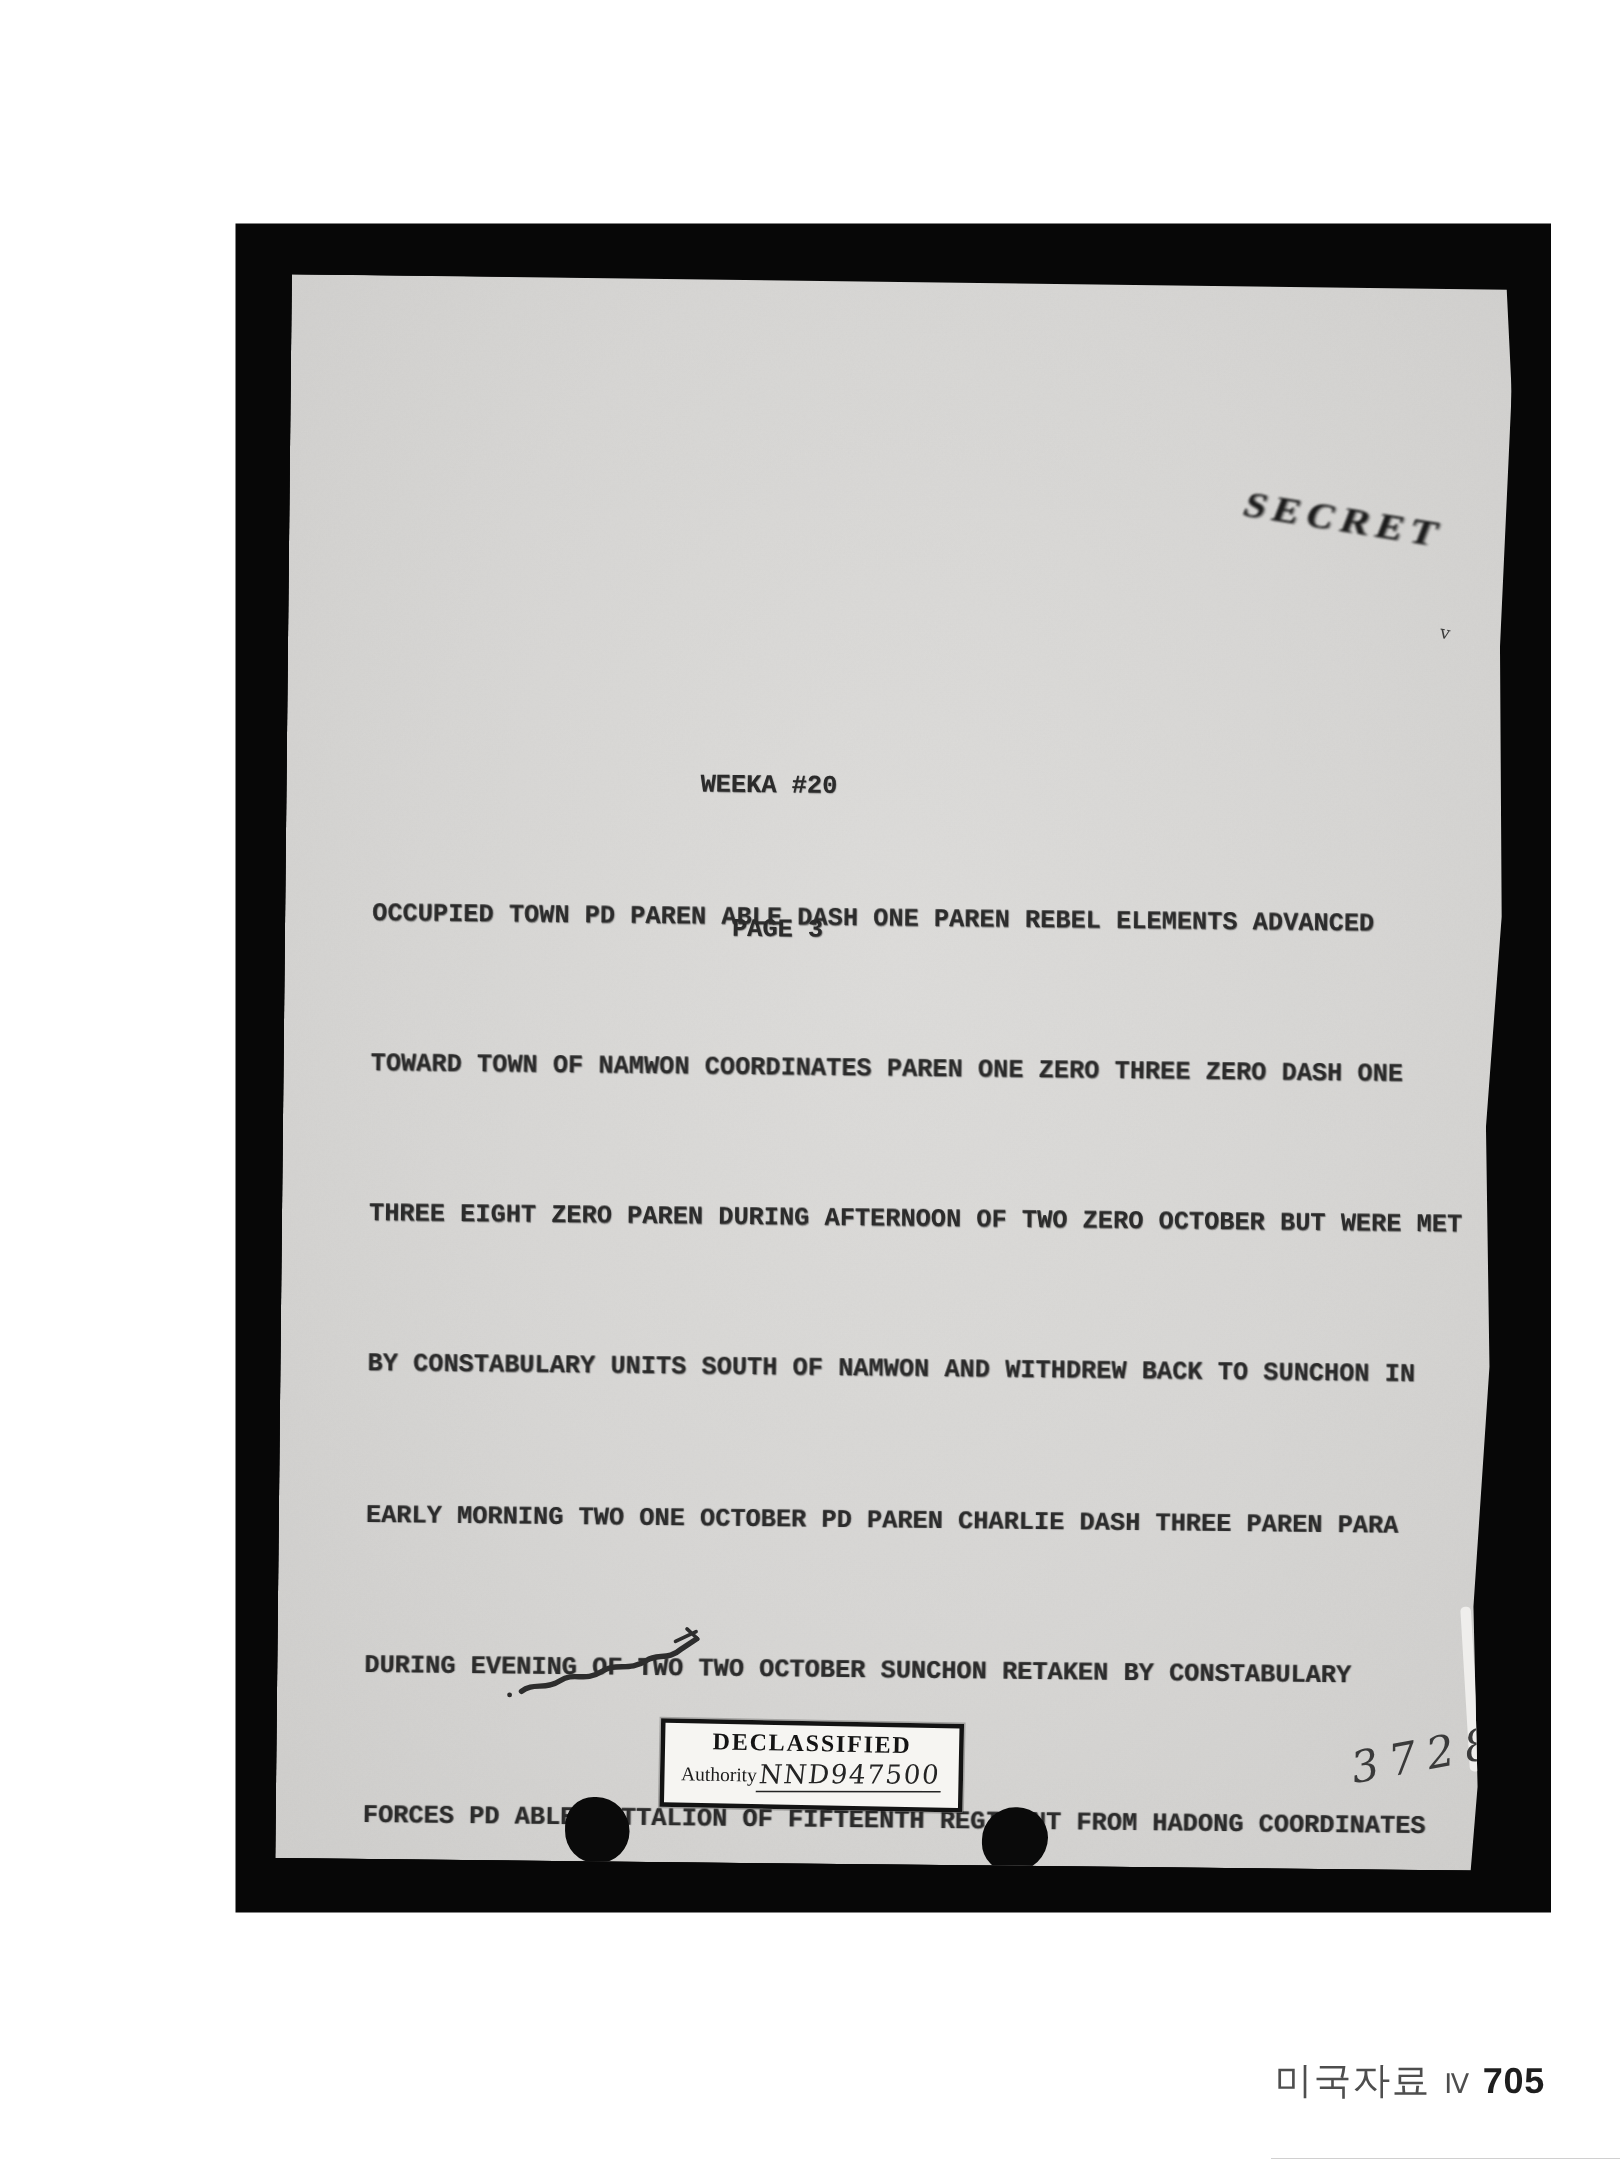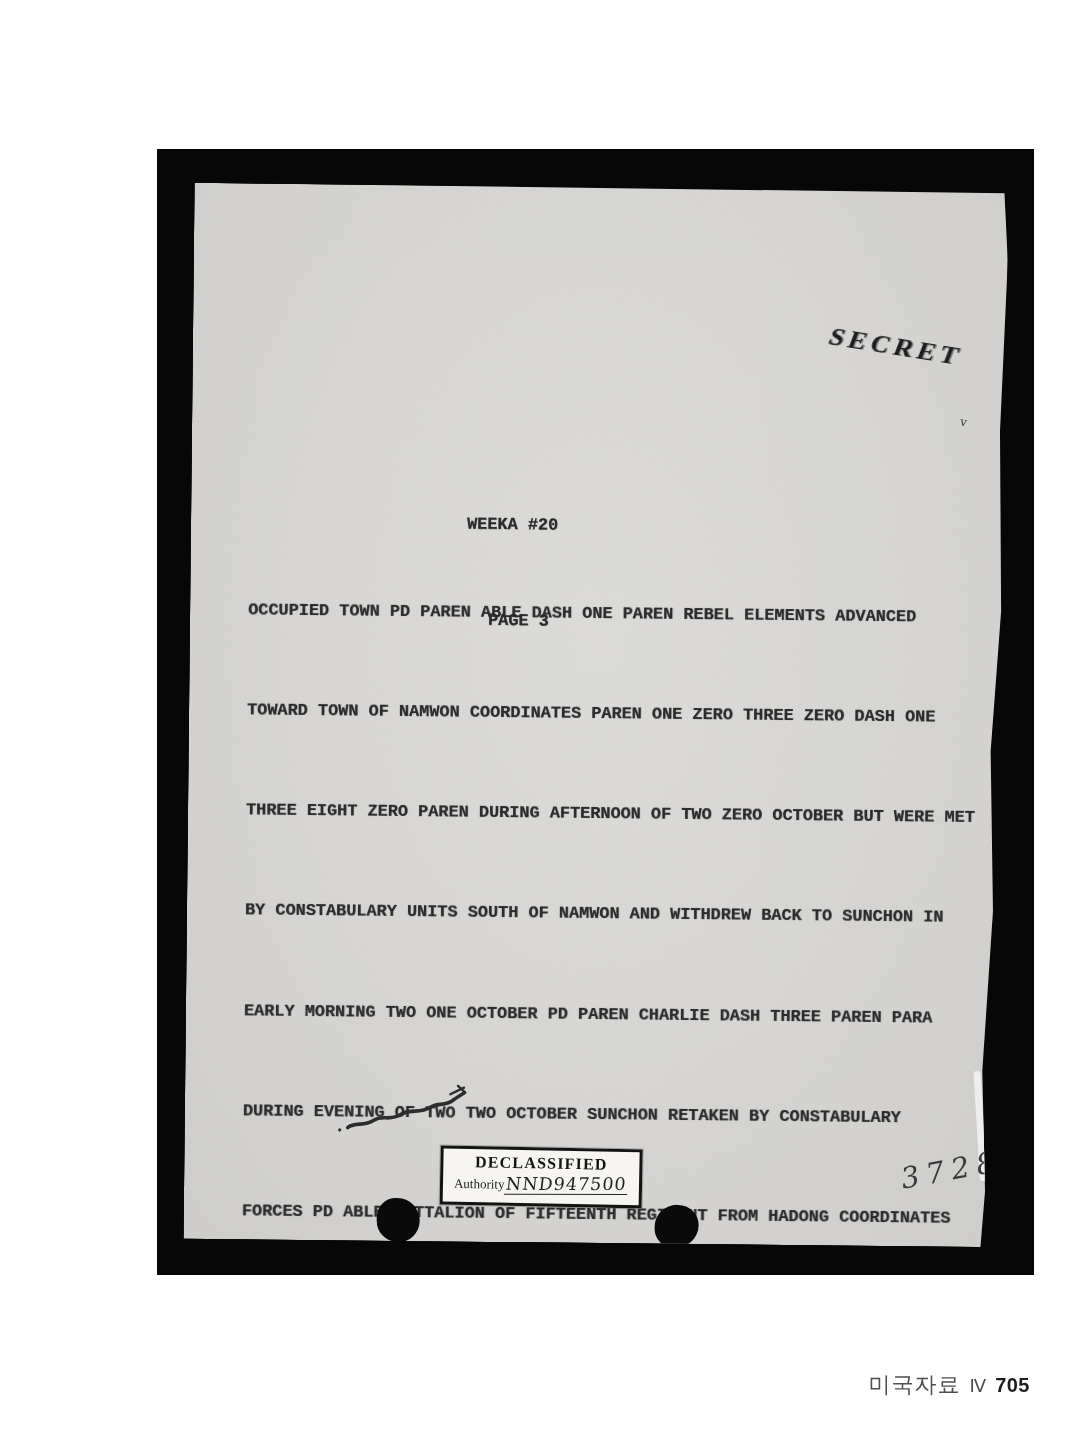--- a/index.html
+++ b/index.html
@@ -81,23 +81,23 @@
   }
   
   .punch { position:absolute; background:#0a0a0a; }
   .punch-left  { left:193px; top:1013px; width:43px; height:44px; border-radius:46% 54% 50% 50%; }
   .punch-right { left:471px; top:1017px; width:44px; height:43px; border-radius:52% 48% 55% 45%; }
   
   .footer {
     position:absolute; right:50px; top:1370px;
     display:flex; align-items:baseline; gap:9px;
   }
-  .footer-label { font-size:22px; color:#4e4e4e; letter-spacing:1px; }
+  .footer-label { font-size:25px; color:#4e4e4e; letter-spacing:1px; }
   .footer-vol   { font-size:18px; color:#4e4e4e; }
-  .footer-num   { font-size:20px; font-weight:700; color:#1e1e1e; letter-spacing:0.5px; }
+  .footer-num   { font-size:24px; font-weight:700; color:#1e1e1e; letter-spacing:0.5px; }
 </style>
 </head>
 <body>
 
 <div class="canvas">
 
   <div class="photo">
 
     <div class="paper">
 

